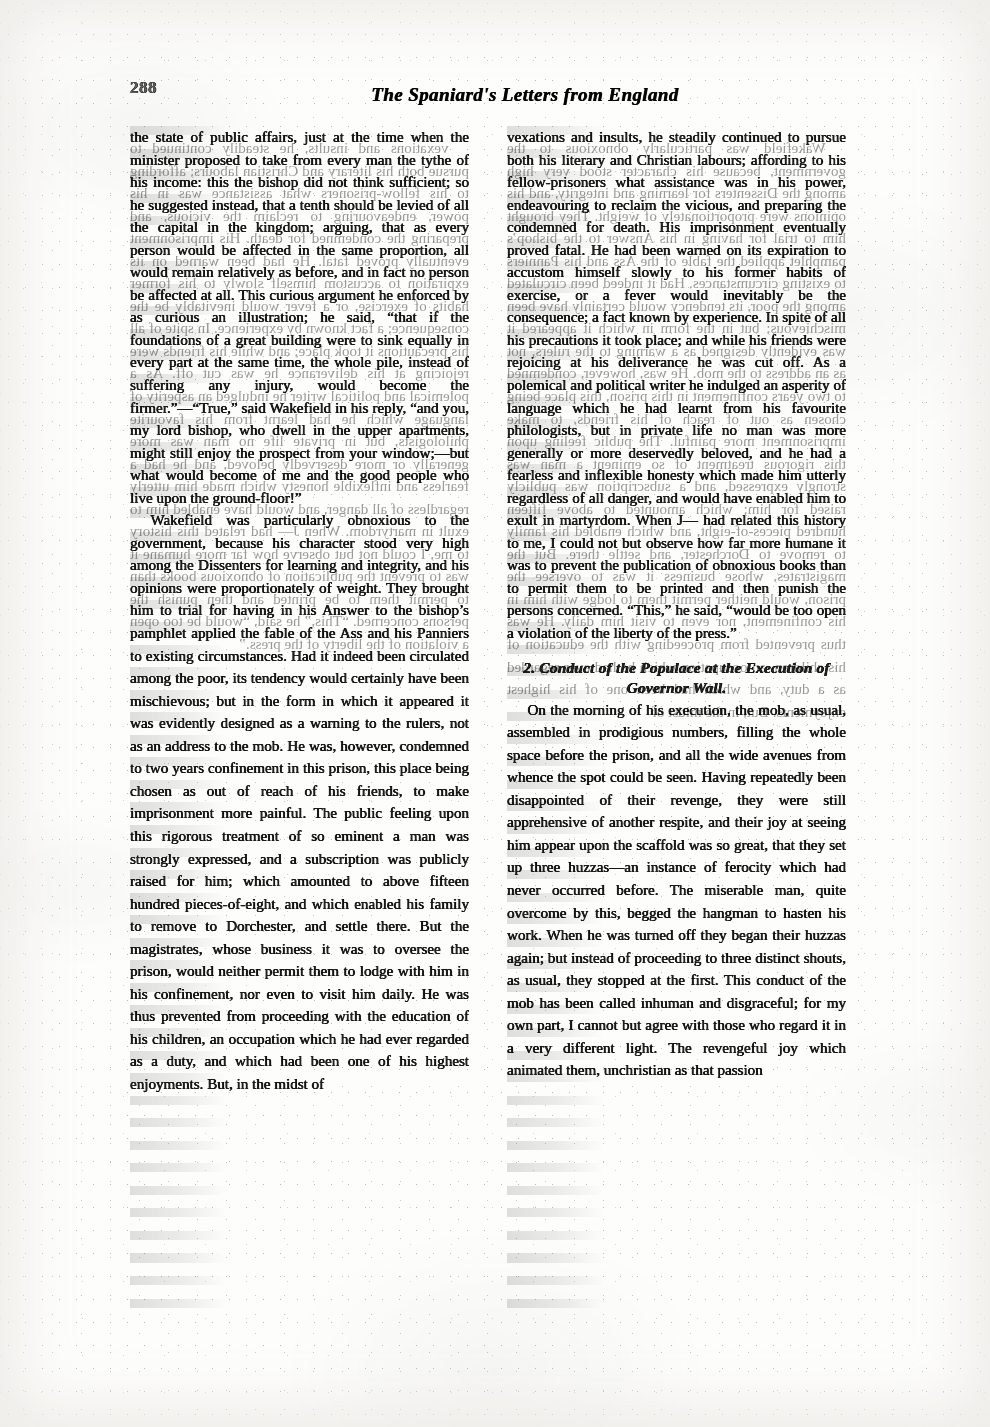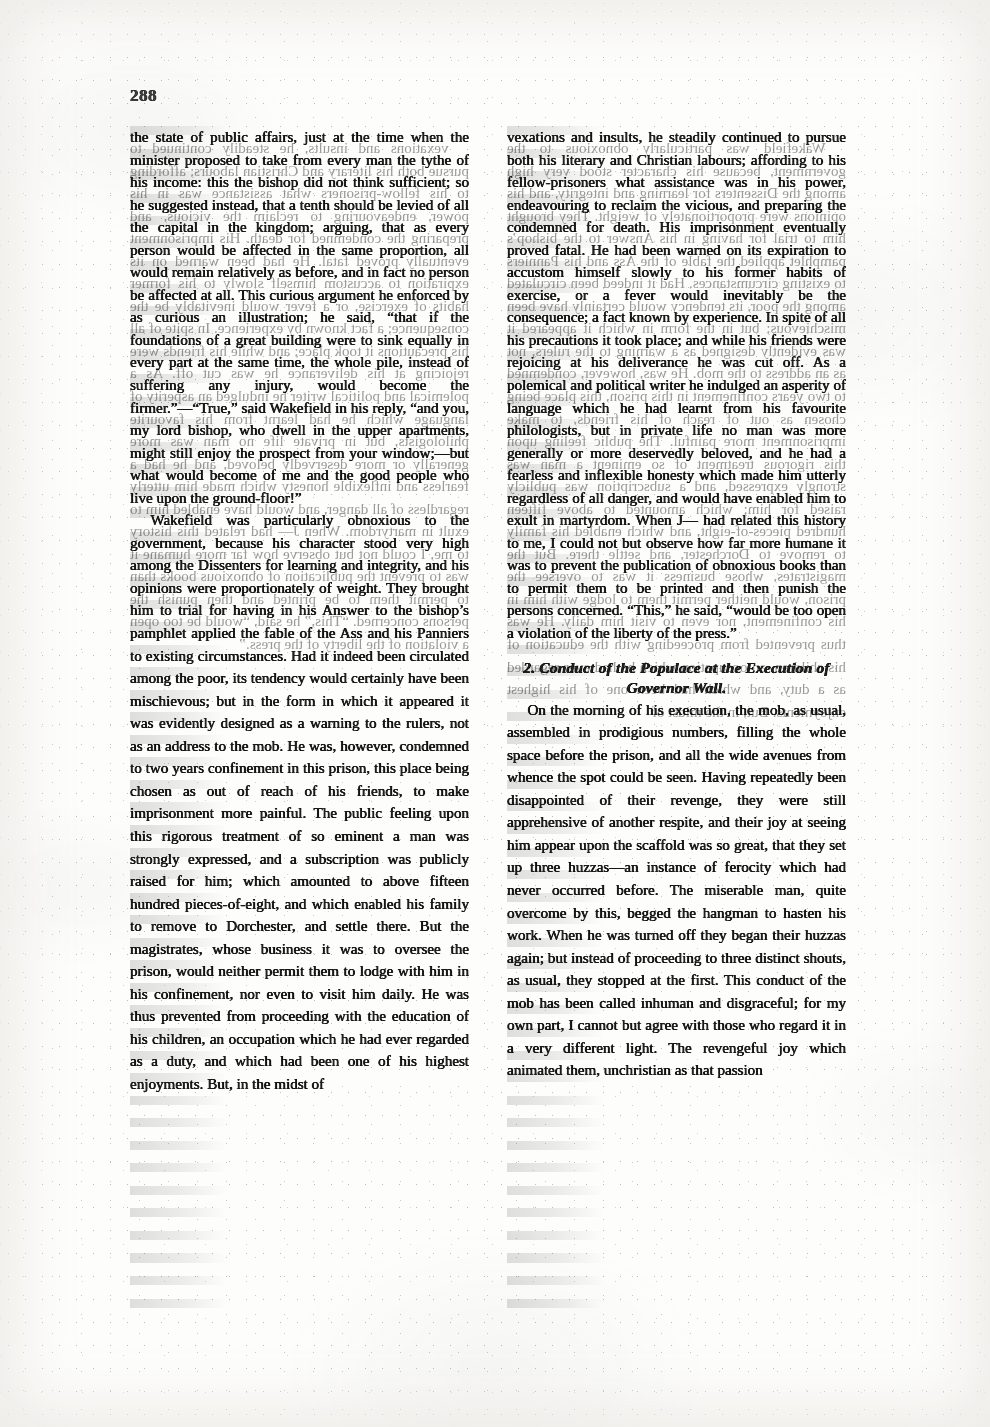--- a/index.html
+++ b/index.html
@@ -48,25 +48,25 @@
   }
 
   
   #running-head {
     position: relative;
     height: 42px;
   }
   #folio {
     position: absolute;
     left: 0;
-    top: 8px;
+    top: 0;
     font-size: 17px;
     font-weight: bold;
     letter-spacing: .5px;
-    color: #c2410c;
+    color: #8b5cf6;
   }
   #head-title {
     position: absolute;
     left: 0;
     right: 0;
     top: 6px;
     text-align: center;
     font-style: italic;
     font-size: 19px;
     font-weight: bold;
@@ -194,20 +194,21 @@
 <body>
 
 <div id="page-sheet">
 
   <div id="paper-grain"></div>
 
   <div id="type-block">
 
     <div id="running-head">
       <div id="folio" class="inky">288</div>
+      <div id="head-title" class="inky">The Spaniard's Letters from England</div>
     </div>
 
     <div id="columns">
 
       <div class="column" id="column-left">
         <div class="bleed-through" aria-hidden="true">
           <p>vexations and insults, he steadily continued to pursue both his literary and Christian labours; affording to his fellow-prisoners what assistance was in his power, endeavouring to reclaim the vicious, and preparing the condemned for death. His imprisonment eventually proved fatal. He had been warned on its expiration to accustom himself slowly to his former habits of exercise, or a fever would inevitably be the consequence; a fact known by experience. In spite of all his precautions it took place; and while his friends were rejoicing at his deliverance he was cut off. As a polemical and political writer he indulged an asperity of language which he had learnt from his favourite philologists, but in private life no man was more generally or more deservedly beloved, and he had a fearless and inflexible honesty which made him utterly regardless of all danger, and would have enabled him to exult in martyrdom. When J— had related this history to me, I could not but observe how far more humane it was to prevent the publication of obnoxious books than to permit them to be printed and then punish the persons concerned. “This,” he said, “would be too open a violation of the liberty of the press.”</p>
         </div>
         <div class="col-body inky">
           <p class="noindent">the state of public affairs, just at the time when the minister proposed to take from every man the tythe of his income: this the bishop did not think sufficient; so he suggested instead, that a tenth should be levied of all the capital in the kingdom; arguing, that as every person would be affected in the same proportion, all would remain relatively as before, and in fact no person be affected at all. This curious argument he enforced by as curious an illustration; he said, “that if the foundations of a great building were to sink equally in every part at the same time, the whole pile, instead of suffering any injury, would become the firmer.”—“True,” said Wakefield in his reply, “and you, my lord bishop, who dwell in the upper apartments, might still enjoy the prospect from your window;—but what would become of me and the good people who live upon the ground-floor!”</p>

